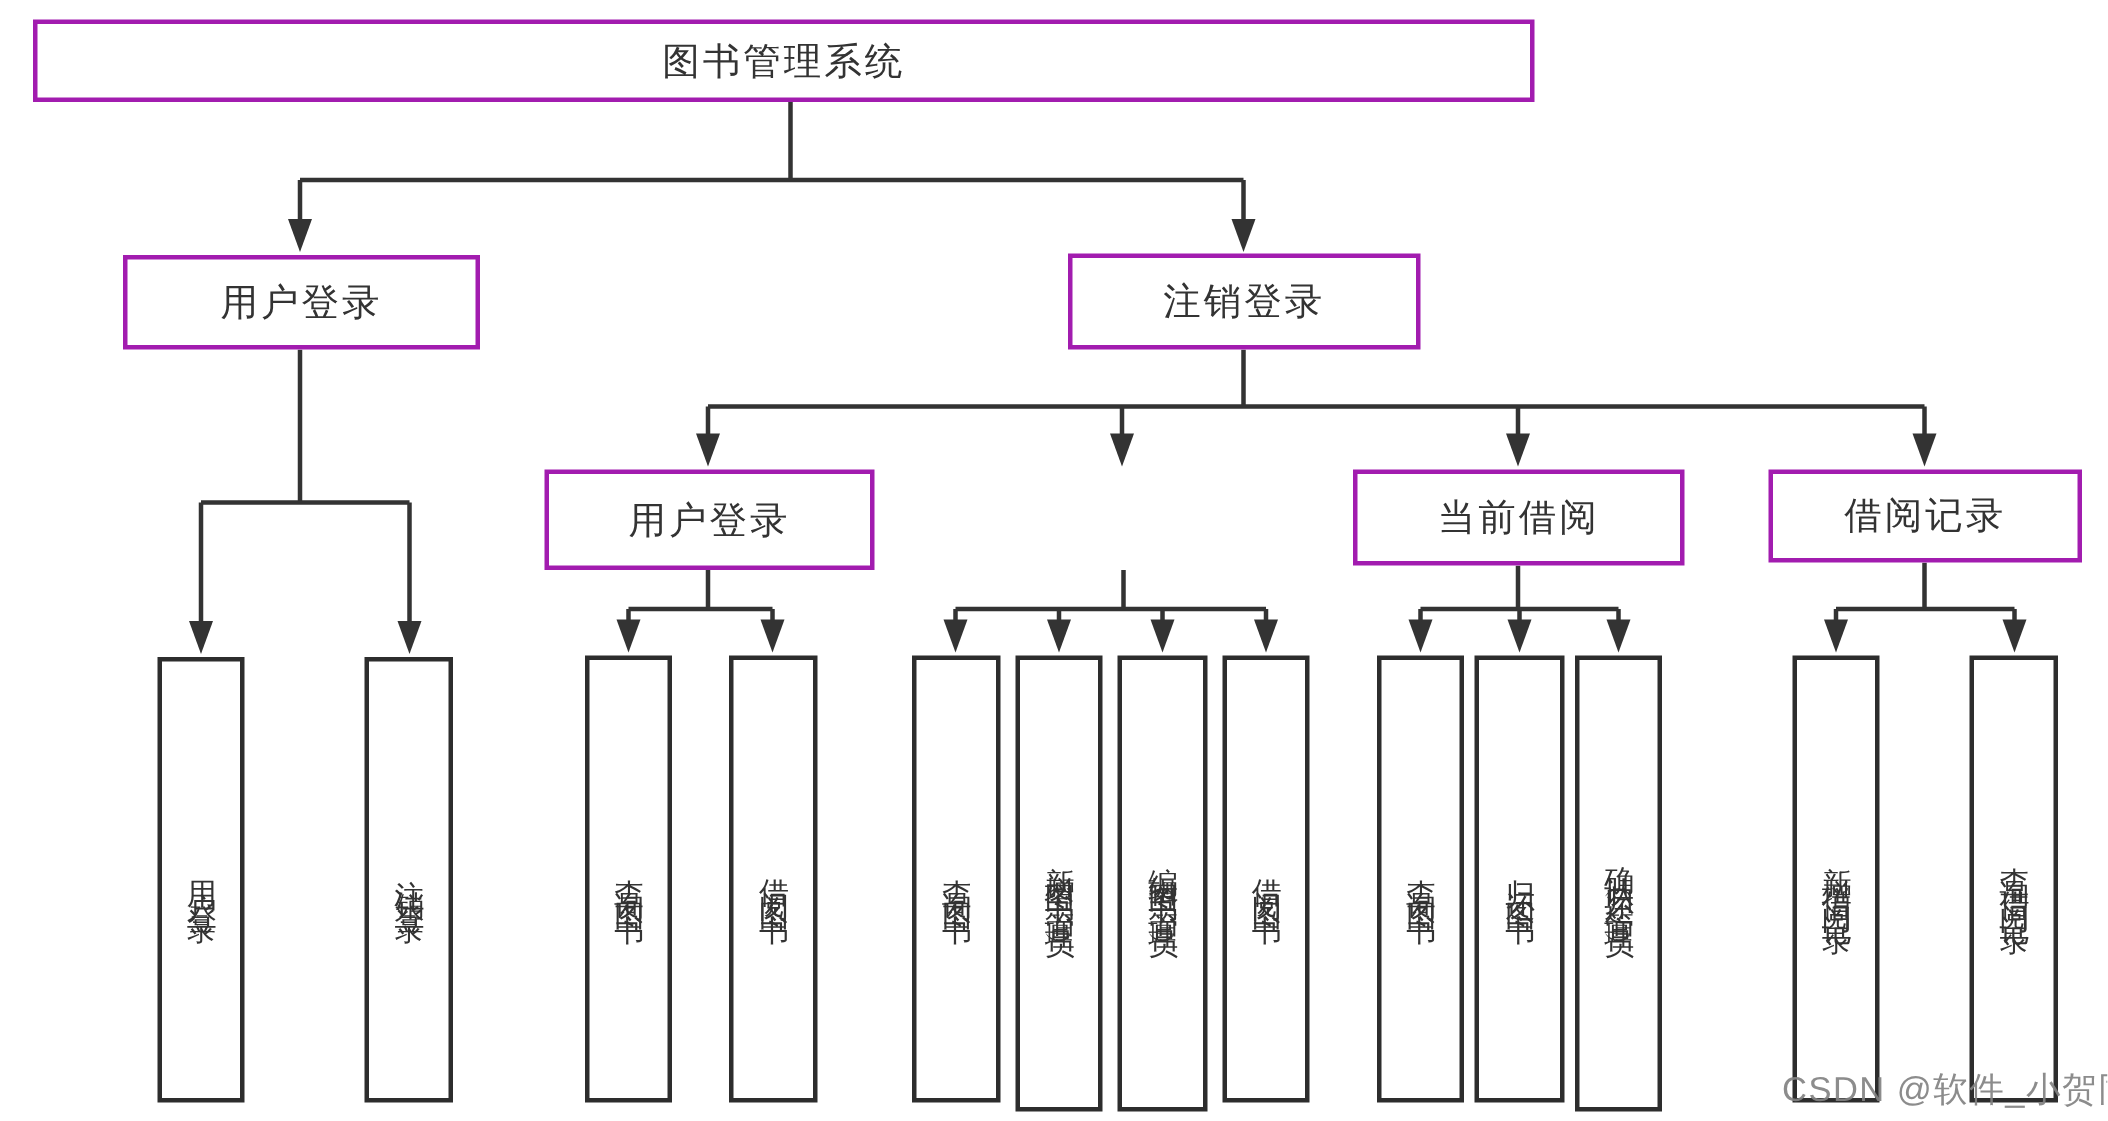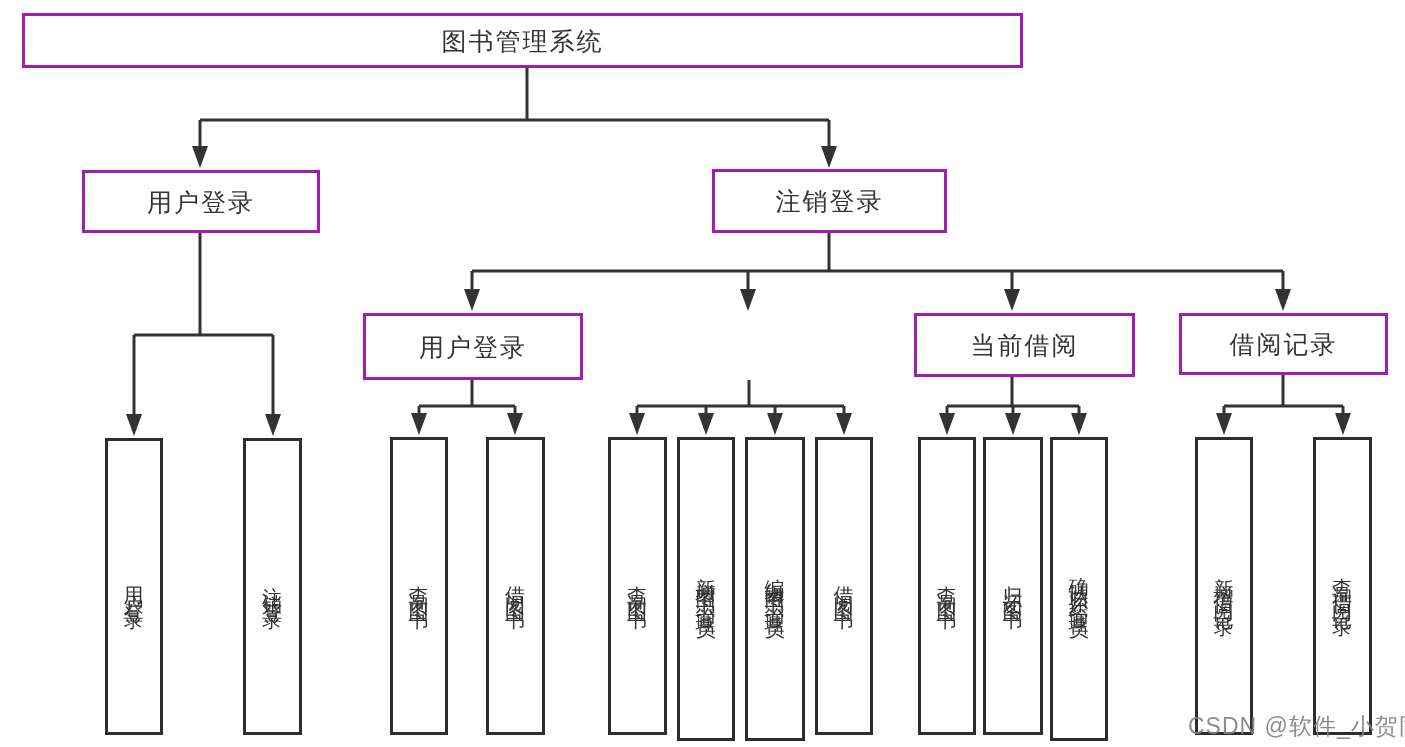--- a/index.html
+++ b/index.html
@@ -49,21 +49,21 @@
     letter-spacing: 8px;
     line-height: 1;
   }
 
   
   .n-root           { left: 22px;   top: 13px;  width: 1001px; height: 55px; }
   .n-user-login     { left: 82px;   top: 170px; width: 238px;  height: 63px; }
   .n-book-mgmt      { left: 712px;  top: 169px; width: 235px;  height: 64px; }
   .n-new-book-rec   { left: 363px;  top: 313px; width: 220px;  height: 67px; }
   .n-book-borrow    { left: 639px;  top: 313px; width: 220px;  height: 67px; }
-  .n-current-borrow { left: 902px;  top: 313px; width: 221px;  height: 64px; margin-left: 12px; }
+  .n-current-borrow { left: 902px;  top: 313px; width: 221px;  height: 64px; }
   .n-borrow-record  { left: 1179px; top: 313px; width: 209px;  height: 62px; }
 
   
   .l-login      { left: 105px;  top: 438px; width: 58px; height: 297px; }
   .l-logout     { left: 243px;  top: 438px; width: 59px; height: 297px; }
   .l-rec-query  { left: 390px;  top: 437px; width: 58px; height: 298px; }
   .l-rec-borrow { left: 486px;  top: 437px; width: 59px; height: 298px; }
   .l-bb-query   { left: 608px;  top: 437px; width: 59px; height: 298px; }
   .l-bb-add     { left: 677px;  top: 437px; width: 58px; height: 304px; letter-spacing: 6px; }
   .l-bb-edit    { left: 745px;  top: 437px; width: 60px; height: 304px; letter-spacing: 6px; }

